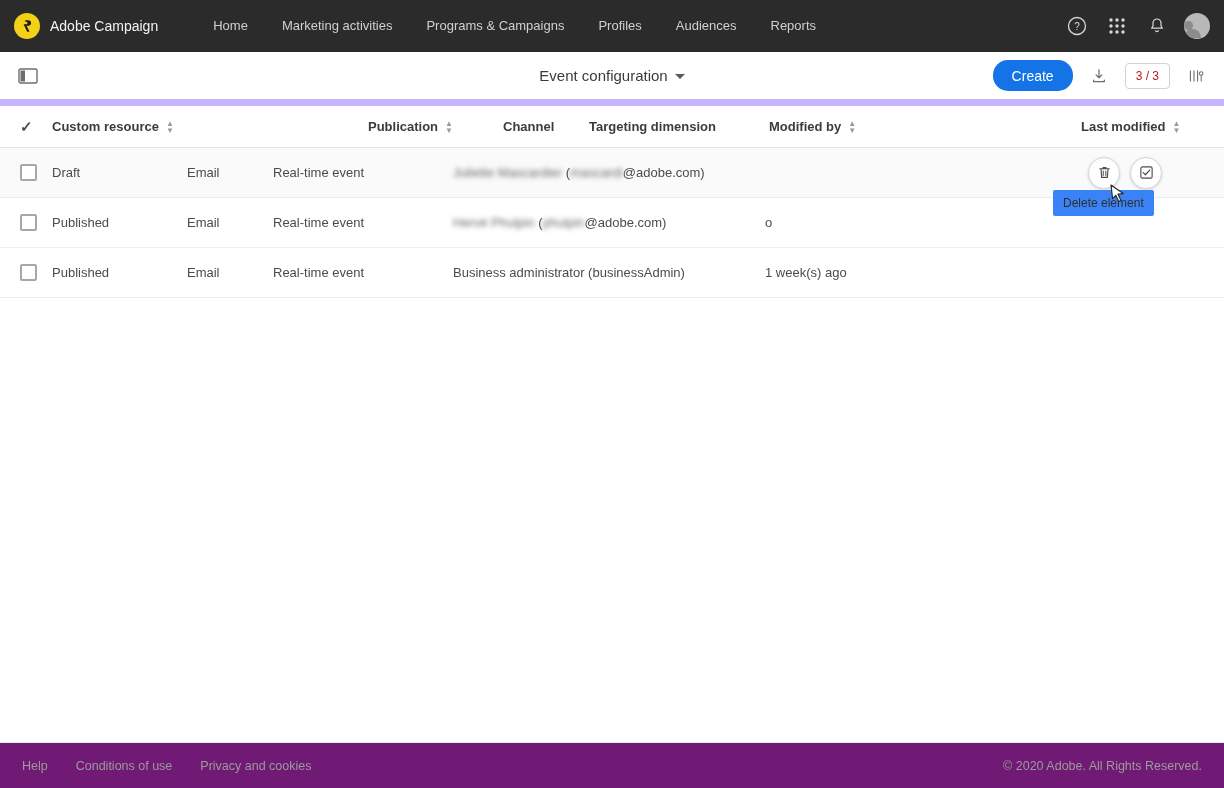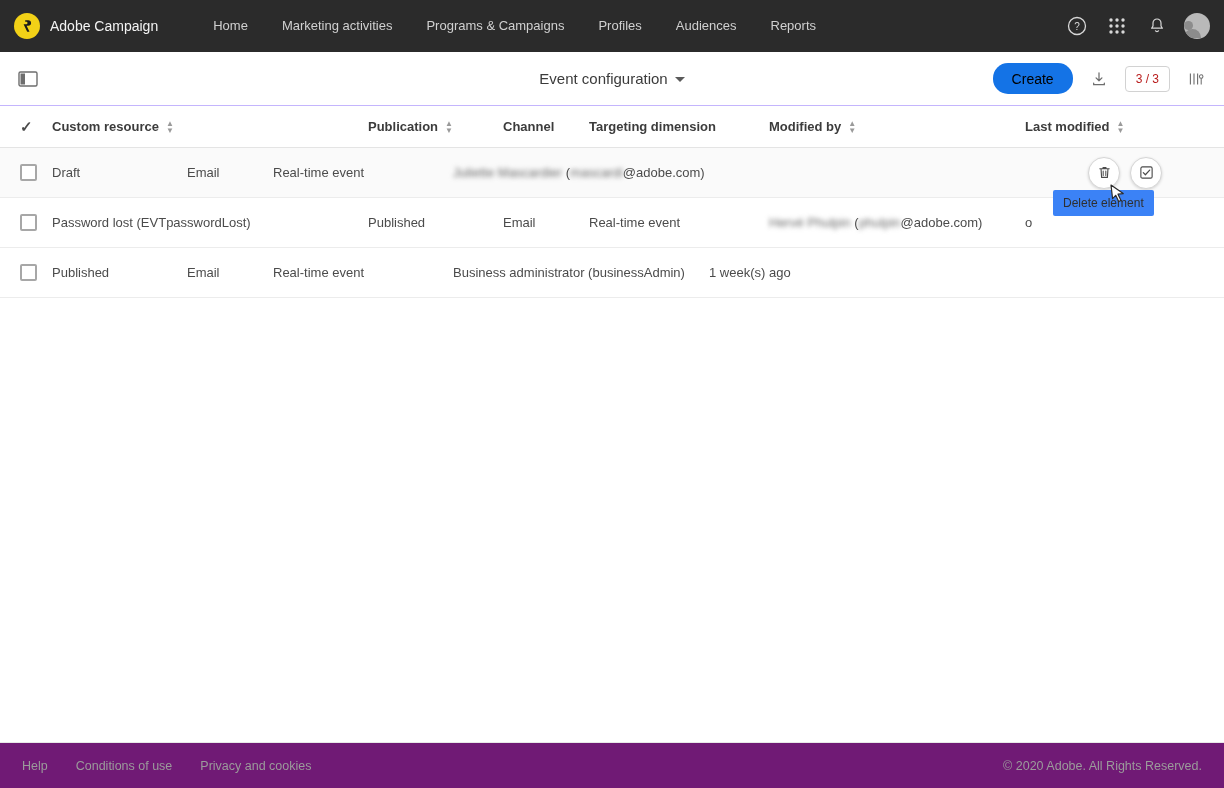--- a/index.html
+++ b/index.html
@@ -83,21 +83,21 @@
   }
   .avatar .body {
     width: 18px; height: 9px; border-radius: 9px 9px 0 0;
     background: #8c8c8c; position: relative; top: -1px; left: -9px;
   }
 
   
   .toolbar {
     height: 54px;
     background: #ffffff;
-    border-bottom: 1px solid #c4b5fd;
+    border-bottom: 7px solid #c4b5fd;
     display: flex;
     align-items: center;
     padding: 0 14px;
     position: relative;
   }
   .panel-toggle {
     width: 28px; height: 28px;
     display: flex; align-items: center; justify-content: center;
     color: #6e6e6e;
   }
@@ -123,21 +123,21 @@
     margin-top: 2px;
   }
   .toolbar-right {
     margin-left: auto;
     display: flex;
     align-items: center;
     gap: 12px;
   }
   .btn-create {
     background: #1473e6;
-    color: #000000;
+    color: #ffffff;
     font-size: 14px;
     border: none;
     border-radius: 15px;
     height: 31px;
     padding: 0 19px;
     cursor: pointer;
     font-family: "Liberation Sans", sans-serif;
   }
   .icon-btn {
     width: 28px; height: 28px;
@@ -176,21 +176,21 @@
     font-size: 13px;
     color: #4b4b4b;
     position: relative;
   }
   .row.hovered { background: #fafafa; }
   .c-check { width: 52px; padding-left: 20px; display: flex; align-items: center; }
   .c-name { width: 316px; }
   .c-pub  { width: 135px; }
   .c-chan { width: 86px; }
   .c-dim  { width: 180px; }
-  .c-mod  { width: 256px; }
+  .c-mod  { width: 312px; }
   .c-last { width: 140px; }
   .hdr-cell { display: flex; align-items: center; gap: 7px; }
   .sort-icon {
     display: inline-flex;
     flex-direction: column;
     line-height: 0;
     color: #9a9a9a;
   }
   .sort-icon span { font-size: 8px; line-height: 7px; }
   .checkbox {
@@ -438,21 +438,20 @@
         <svg width="16" height="22" viewBox="0 0 16 22">
             <path d="M1 1l12.2 8.6-5.2.6 3 6.2-2.3 1.1-3-6.2-3.1 3.4z" fill="#ffffff" stroke="#2b2b2b" stroke-width="1.2" stroke-linejoin="round"></path>
           </svg>
       </div>
     </div>
 
     <div class="row">
       <div class="c-check">
           <div class="checkbox"></div>
         </div>
-      <div class="c-name">Password lost (EVTpasswordLost)</div>
       <div class="c-pub">Published</div>
       <div class="c-chan">Email</div>
       <div class="c-dim">Real-time event</div>
       <div class="c-mod">
         <span class="blur">Hervé Phulpin</span>
         <span> (</span><span class="blur">phulpin</span><span>@adobe.com</span><span>)</span>
       </div>
       <div class="c-last">o</div>
     </div>
 

